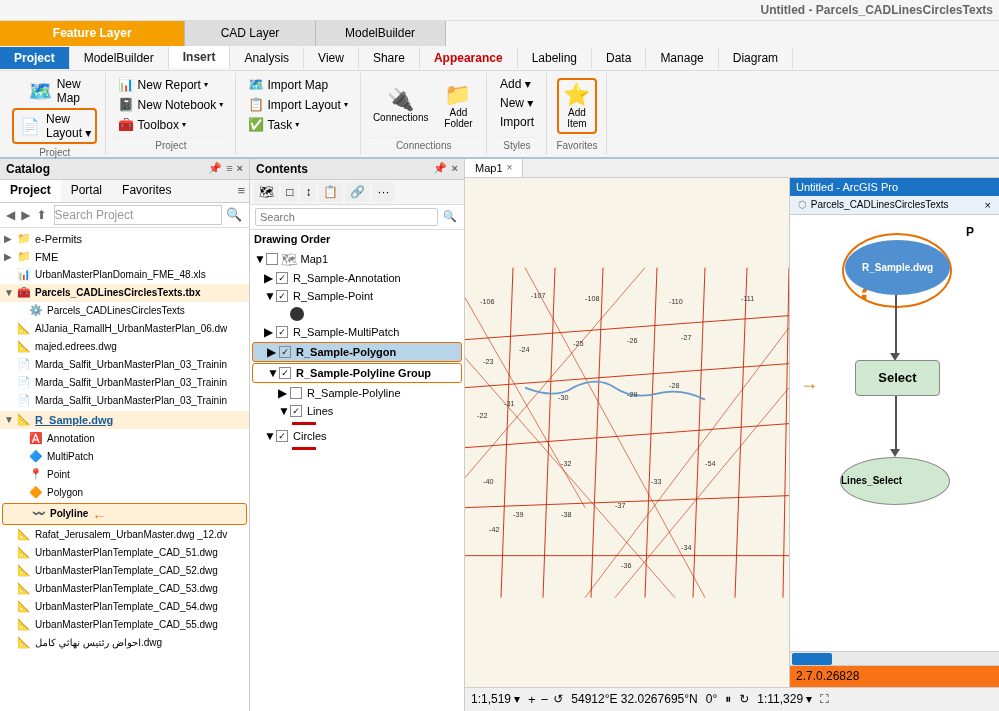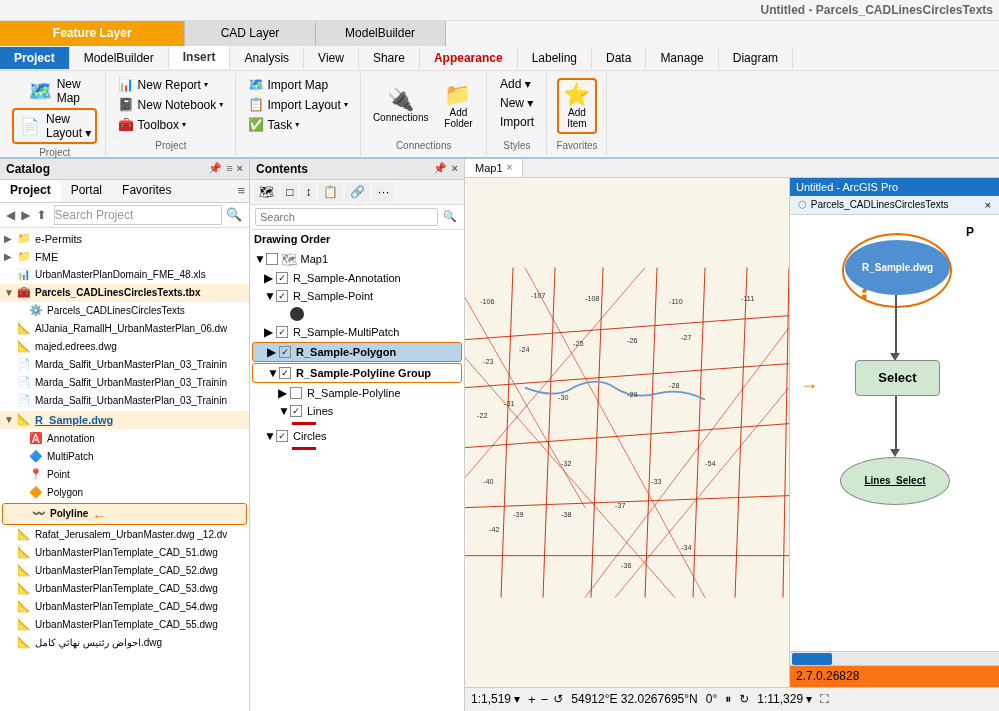--- a/index.html
+++ b/index.html
@@ -606,21 +606,21 @@
             <div style="position:absolute; top:80px; left:105px; width:2px; height:60px; background:#555;"></div>
             <div style="position:absolute; top:138px; left:100px; width:0; height:0; border-left:5px solid transparent; border-right:5px solid transparent; border-top:8px solid #555;"></div>
 
             <div style="position:absolute; top:145px; left:65px; width:85px; height:36px; background:#d0e8d0; border:1px solid #888; border-radius:4px; display:flex; align-items:center; justify-content:center;">
               <span style="font-size:13px; font-weight:bold;">Select</span>
             </div>
 
             <div style="position:absolute; top:181px; left:105px; width:2px; height:55px; background:#555;"></div>
             <div style="position:absolute; top:234px; left:100px; width:0; height:0; border-left:5px solid transparent; border-right:5px solid transparent; border-top:8px solid #555;"></div>
 
-            <div style="position:absolute; top:242px; left:50px; width:110px; height:48px; background:#d0e8d0; border:1px solid #888; border-radius:50%; display:flex; align-items:center; justify-content:center;text-decoration:underline;">
+            <div style="position:absolute; top:242px; left:50px; width:110px; height:48px; background:#d0e8d0; border:1px solid #888; border-radius:50%; display:flex; align-items:center; ">
               <span style="font-size:10px; text-align:center; font-weight:bold;">Lines_Select</span>
             </div>
 
             <div style="position:absolute; top:158px; left:10px; font-size:18px; color:#e87000;">→</div>
           </div>
           <div class="mb-scrollbar">
             <div class="mb-scrollbar-thumb"></div>
           </div>
           <div class="mb-statusbar">
             <span>2.7.0.26828</span>

